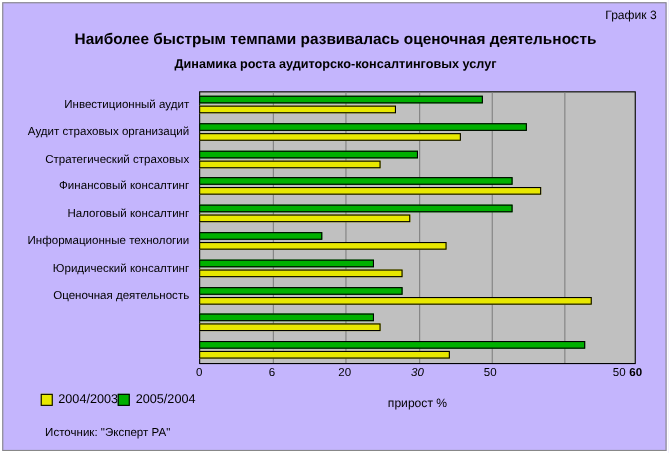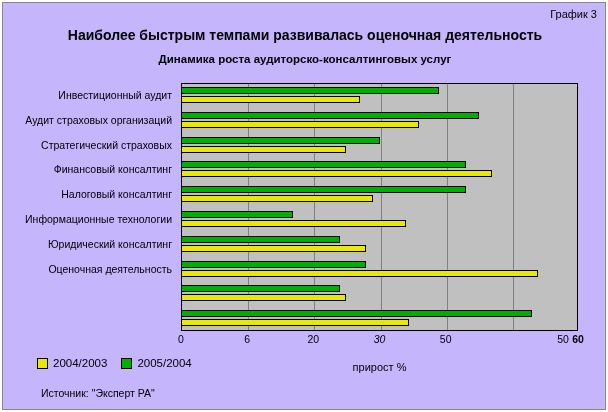--- a/index.html
+++ b/index.html
@@ -103,21 +103,20 @@
     left: 178px; top: 358px;
     width: 397px;
     text-align: center;
     font-size: 11px;
   }
   .legend {
     position: absolute;
     left: 34px; top: 354px;
     display: flex;
     align-items: center;
-    gap: 14px;
     font-size: 11.5px;
   }
   .legend-item { display: flex; align-items: center; gap: 5px; }
   .swatch {
     width: 11px; height: 11px;
     border: 1px solid #000;
     display: inline-block;
   }
   .swatch.yellow { background: #e8e800; }
   .swatch.green { background: #00b000; }

